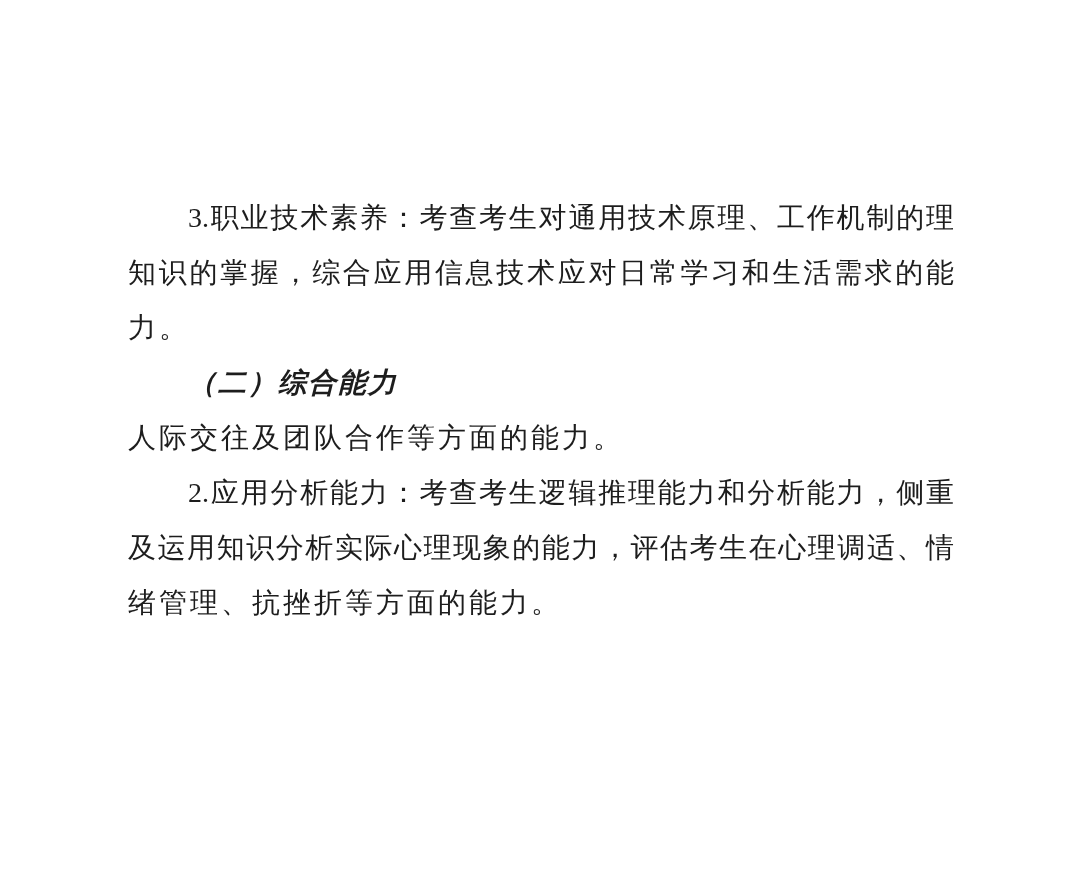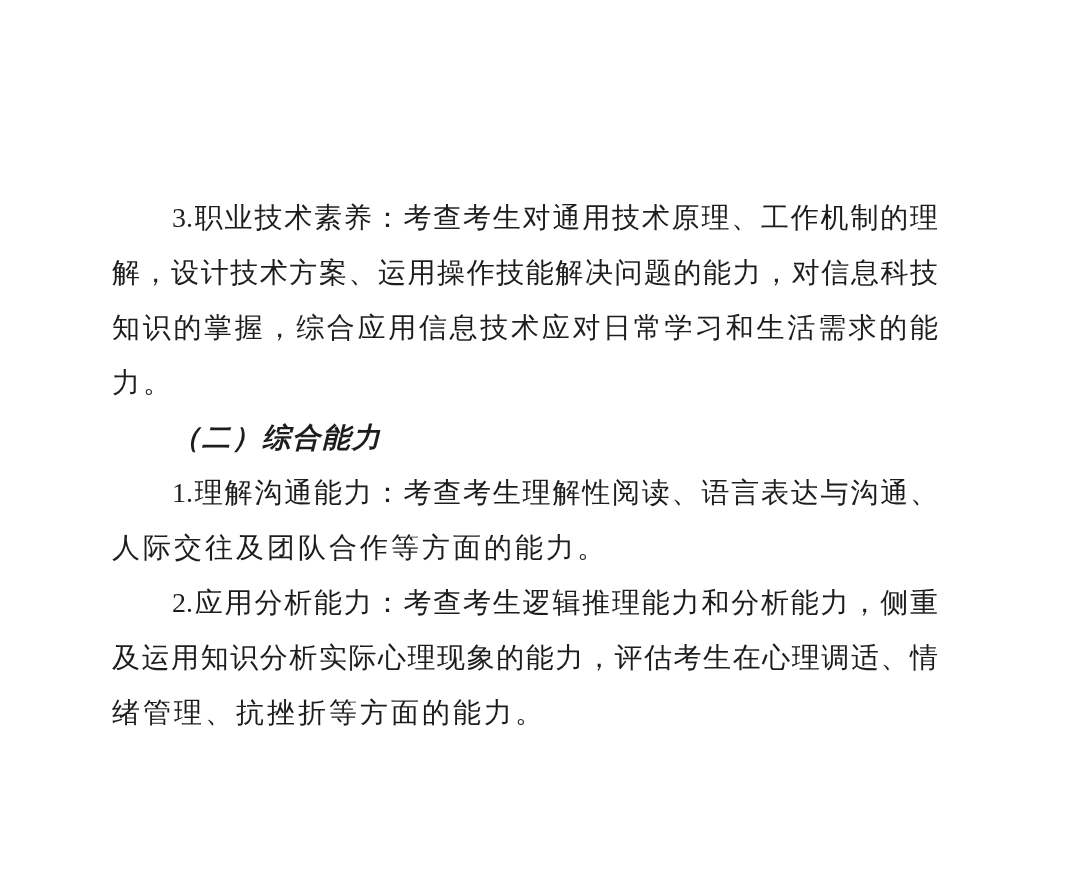--- a/index.html
+++ b/index.html
@@ -11,21 +11,21 @@
     position: relative;
     width: 1080px;
     height: 882px;
     background: #ffffff;
     overflow: hidden;
     font-family: "Liberation Serif", "DejaVu Serif", serif;
     color: #1d1d1d;
   }
   .text-block {
     position: absolute;
-    left: 112px;
+    left: 128px;
     top: 190px;
     width: 826px;
   }
   .line {
     font-size: 28px;
     line-height: 55px;
     height: 55px;
     letter-spacing: 3px;
     white-space: nowrap;
     text-align: left;
@@ -44,23 +44,21 @@
     letter-spacing: 2px;
     font-style: italic;
   }
 </style>
 </head>
 <body>
 
 <div class="page">
   <div class="text-block" id="text-block">
       <div class="line indent fill">3.职业技术素养：考查考生对通用技术原理、工作机制的理</div>
-      <div class="line fill">解，设计技术方案、运用操作技能解决问题的能力，对信息科技</div>
       <div class="line fill">知识的掌握，综合应用信息技术应对日常学习和生活需求的能</div>
       <div class="line">力。</div>
       <div class="line indent bold">（二）综合能力</div>
-      <div class="line indent fill">1.理解沟通能力：考查考生理解性阅读、语言表达与沟通、</div>
       <div class="line">人际交往及团队合作等方面的能力。</div>
       <div class="line indent fill">2.应用分析能力：考查考生逻辑推理能力和分析能力，侧重</div>
       <div class="line fill">及运用知识分析实际心理现象的能力，评估考生在心理调适、情</div>
       <div class="line">绪管理、抗挫折等方面的能力。</div>
     </div>
 </div>
 
 </body></html>

